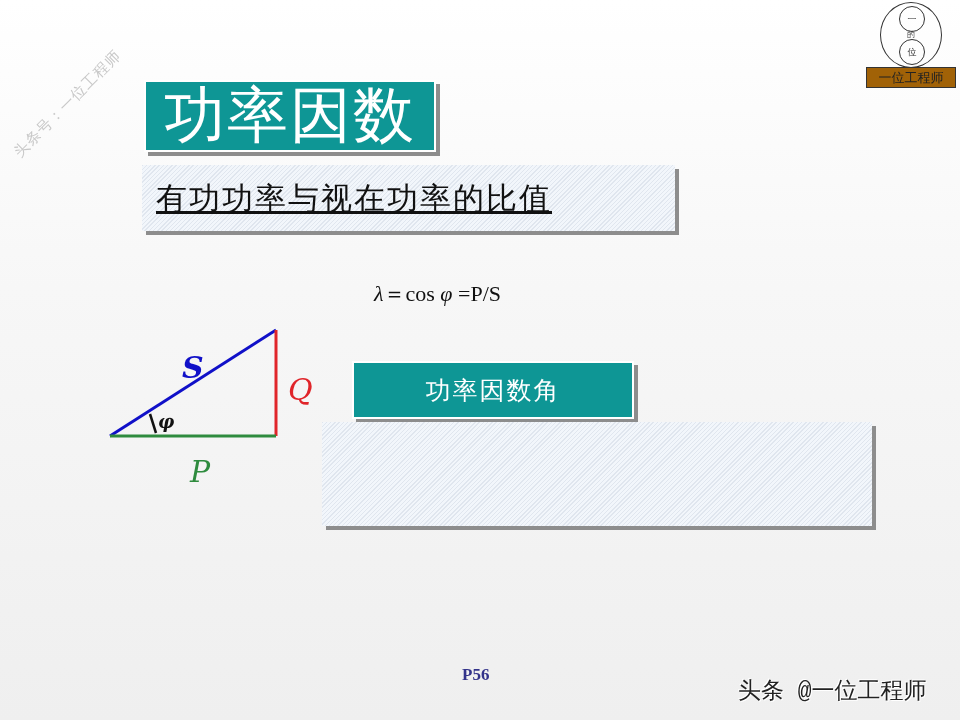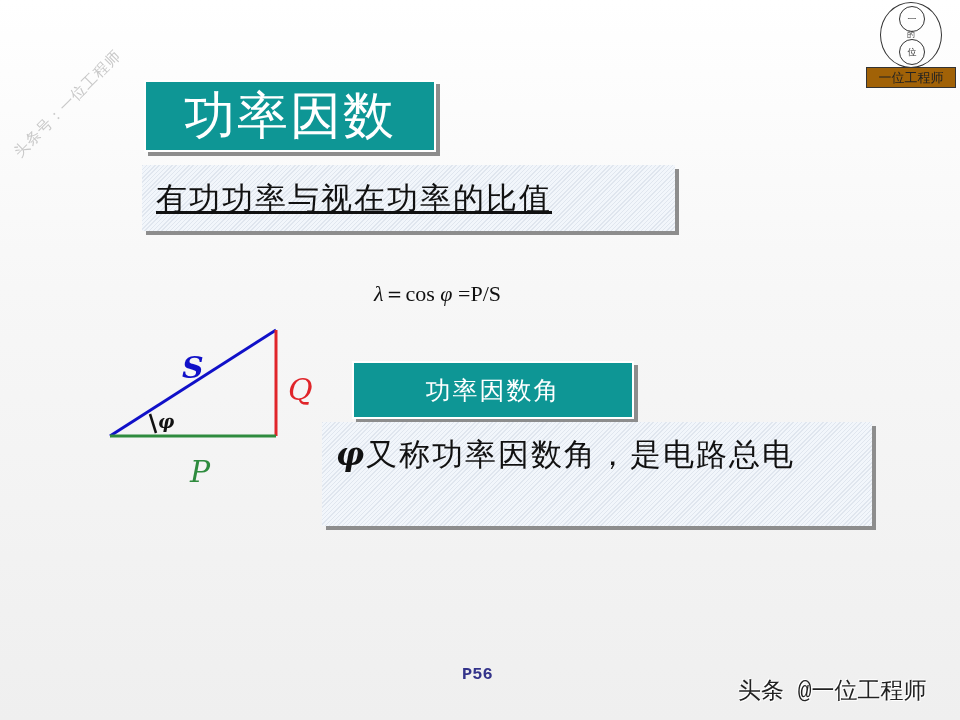--- a/index.html
+++ b/index.html
@@ -30,42 +30,42 @@
     position: absolute; left: 1px; top: 65px; width: 88px; height: 19px;
     border: 1.5px solid #333; background: #a16207; font-size: 13px;
     text-align: center; line-height: 19px; color: #222; font-family: "DejaVu Serif", serif;
   }
   .teal-box {
     position: absolute; background: #0e9695; color: #ffffff;
     border: 2px solid #ffffff; box-sizing: border-box;
     box-shadow: 4px 4px 0 #8d8d8d;
     display: flex; align-items: center; justify-content: center;
   }
-  .title1 { left: 144px; top: 80px; width: 292px; height: 72px; font-size: 51px; letter-spacing: 2px; }
+  .title1 { left: 144px; top: 80px; width: 292px; height: 72px; font-size: 61px; letter-spacing: 2px; }
   .title2 { left: 352px; top: 361px; width: 282px; height: 58px; font-size: 25px; letter-spacing: 2px; }
   .text-box {
     position: absolute; box-sizing: border-box;
     background-color: #f2f6fb;
     background-image: repeating-linear-gradient(135deg, rgba(190,200,215,0.35) 0 1px, transparent 1px 3px);
     box-shadow: 4px 4px 0 #8d8d8d;
     color: #111; font-family: "DejaVu Serif", serif;
   }
   .def-box { left: 142px; top: 165px; width: 533px; height: 66px; font-size: 31px; padding: 13px 0 0 14px; letter-spacing: 2px; text-decoration: underline; }
   .desc-box { left: 322px; top: 422px; width: 550px; height: 104px; font-size: 31px; padding: 10px 0 0 14px; line-height: 44px; letter-spacing: 2px; }
   .phi-bold { font-weight: bold; font-style: italic; font-family: "DejaVu Serif", serif; }
   .formula {
     position: absolute; left: 346px; top: 279px; font-size: 22px; color: #111;
     font-family: "Liberation Serif", serif;
     margin-left: 28px;
   }
   .formula .lam { font-style: italic; }
   .triangle { position: absolute; left: 100px; top: 320px; width: 240px; height: 180px; }
   .page-num {
     position: absolute; left: 462px; top: 665px; font-size: 17px; font-weight: bold;
-    color: #33338a; font-family: Liberation Mono, monospace;
+    color: #33338a; font-family: Liberation Serif, serif;
   }
   .credit {
     position: absolute; left: 738px; top: 675px; font-size: 23px; color: #222;
     text-shadow: 1px 1px 0 #fff, -1px -1px 0 #fff; font-family: Liberation Mono, monospace;
   }
 </style>
 </head>
 <body>
 
 <div class="wm-wrap">
@@ -98,17 +98,16 @@
   <line x1="50" y1="94" x2="56" y2="113" stroke="#111" stroke-width="2.5"></line>
   <text x="82" y="58" font-size="30" font-style="italic" font-weight="bold" fill="#1010c8" font-family="DejaVu Serif, serif">S</text>
   <text x="188" y="80" font-size="30" font-style="italic" fill="#e0252a" font-family="DejaVu Serif, serif">Q</text>
   <text x="90" y="162" font-size="30" font-style="italic" fill="#2e8b3e" font-family="DejaVu Serif, serif">P</text>
   <text x="58" y="108" font-size="18" font-style="italic" font-weight="bold" fill="#111" font-family="DejaVu Serif, serif">φ</text>
 </svg>
 
 <div class="teal-box title2">功率因数角</div>
 
 <div class="text-box desc-box">
-  <div><span class="phi-bold">φ</span><span>又称功率因数角，是电路总电</span></div>
 </div>
 
 <div class="page-num">P56</div>
 <div class="credit">头条 @一位工程师</div>
 
 </body></html>

